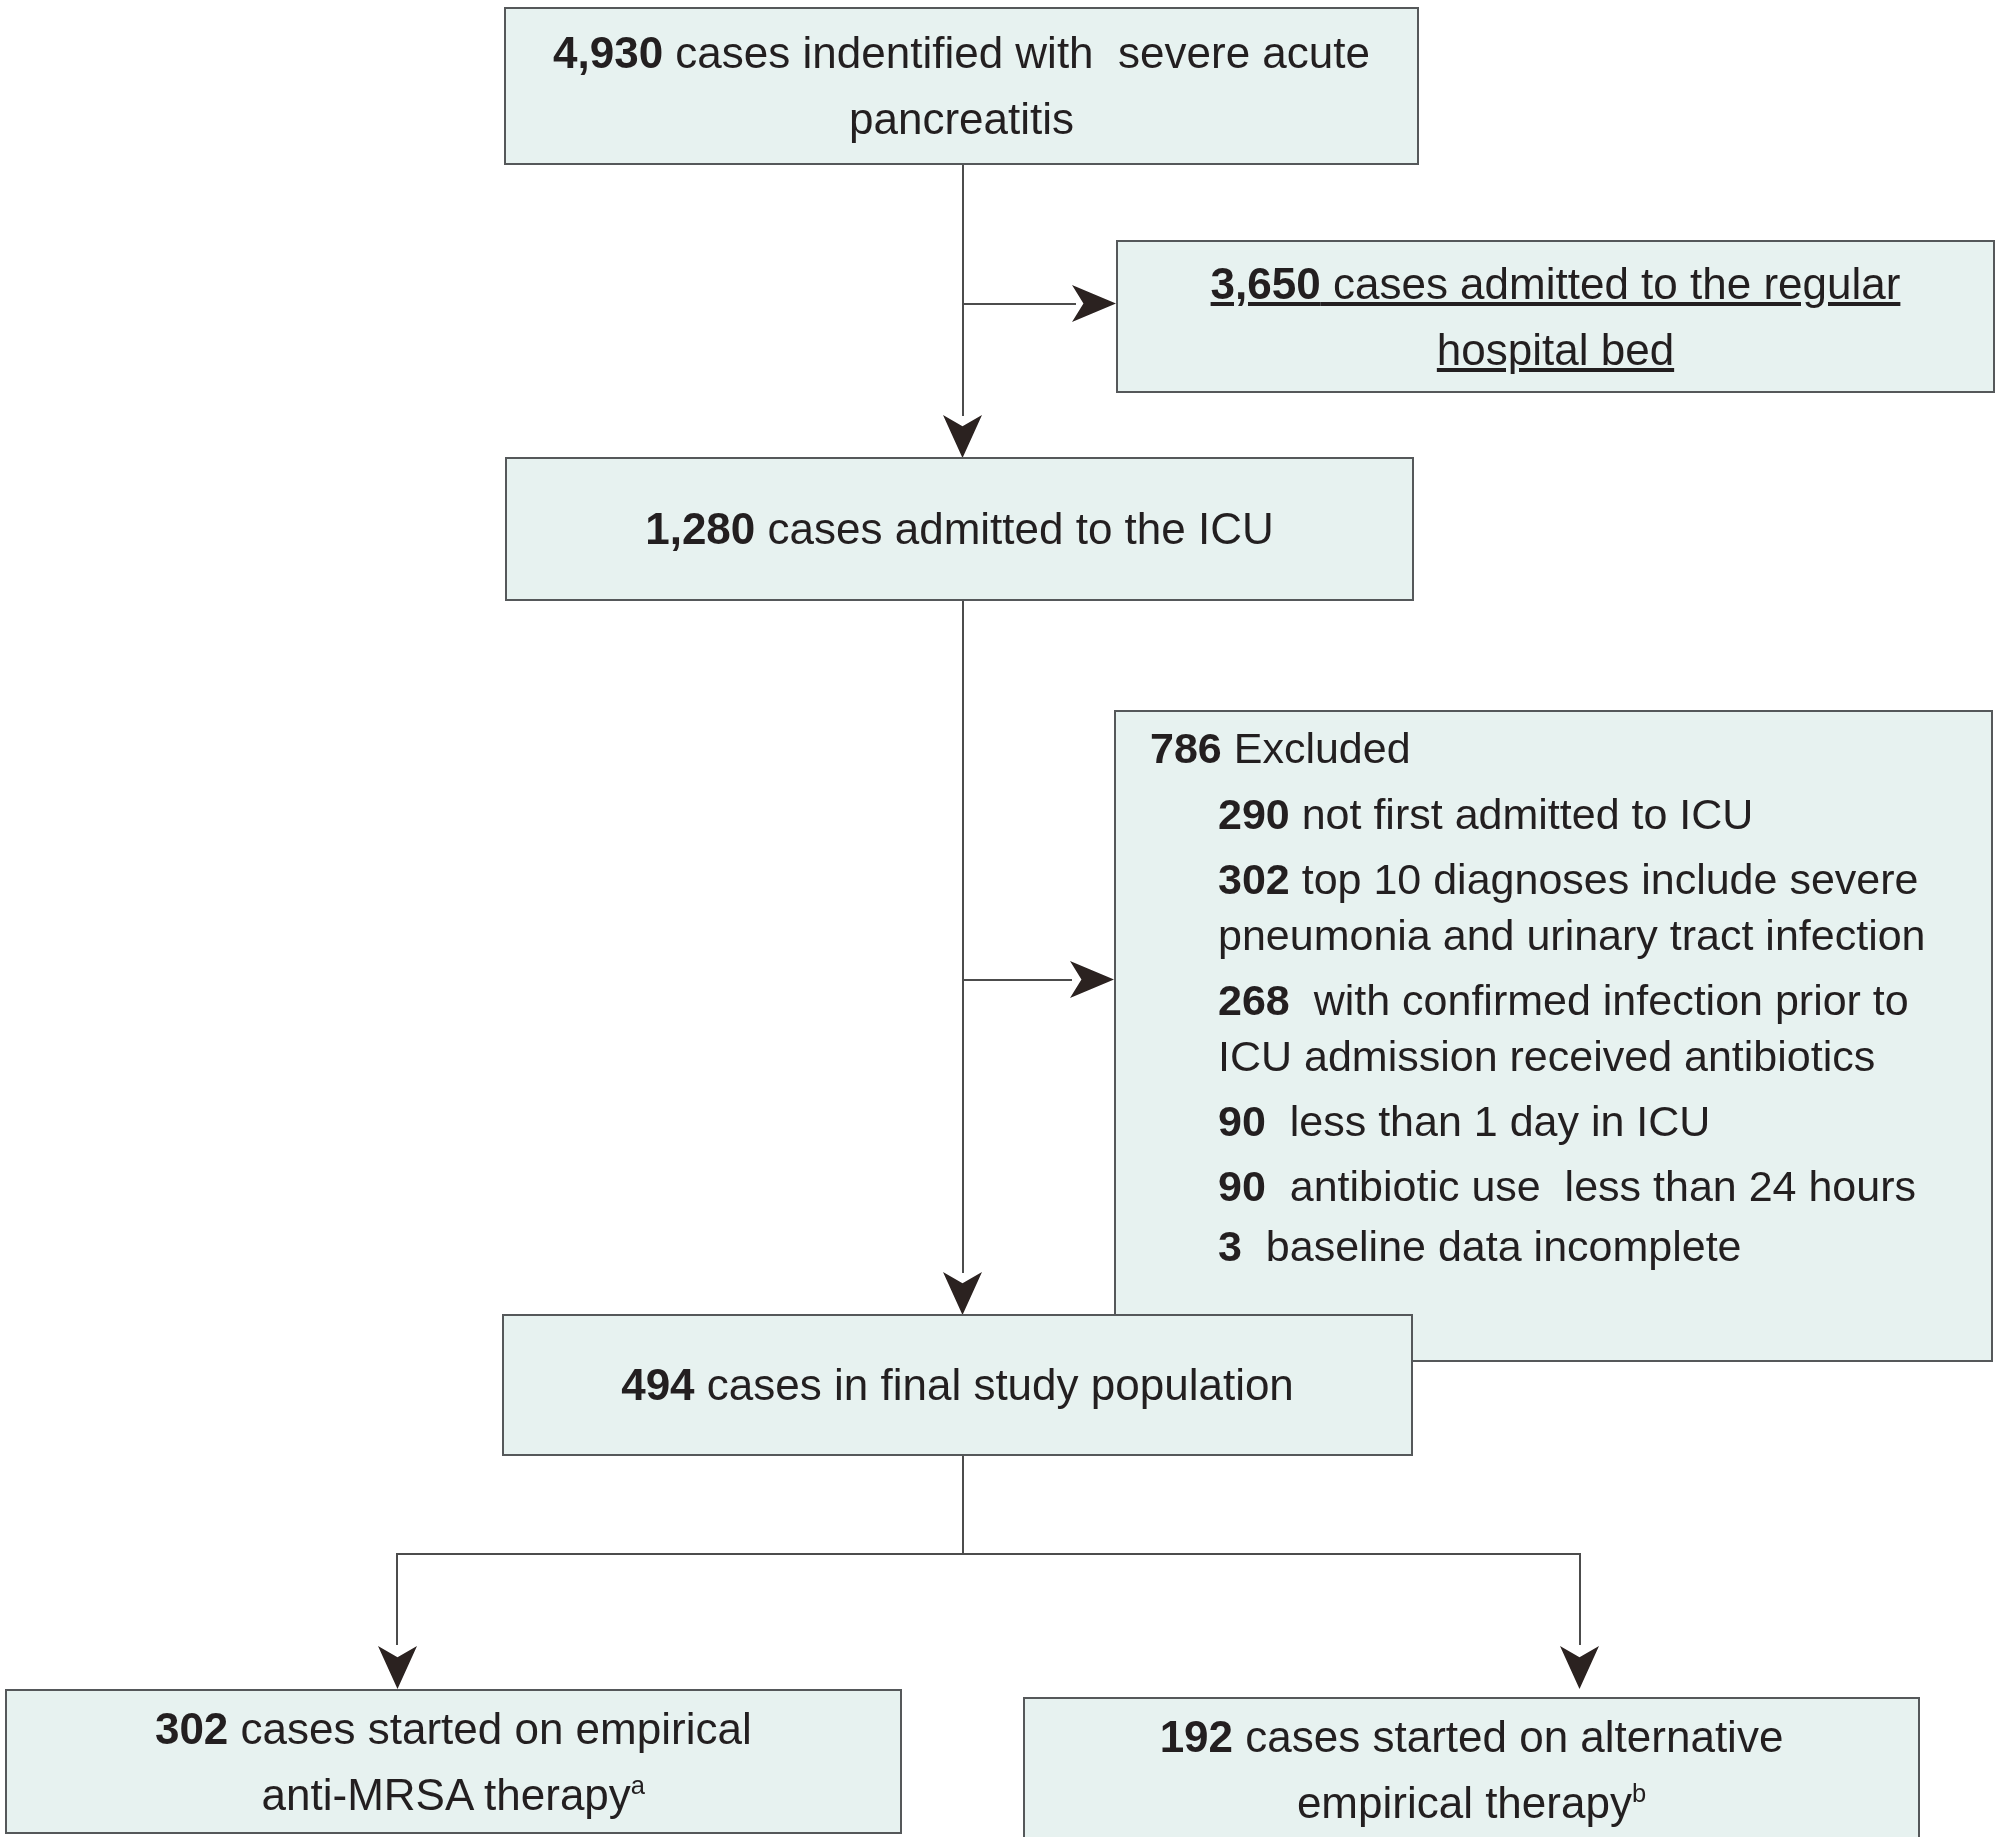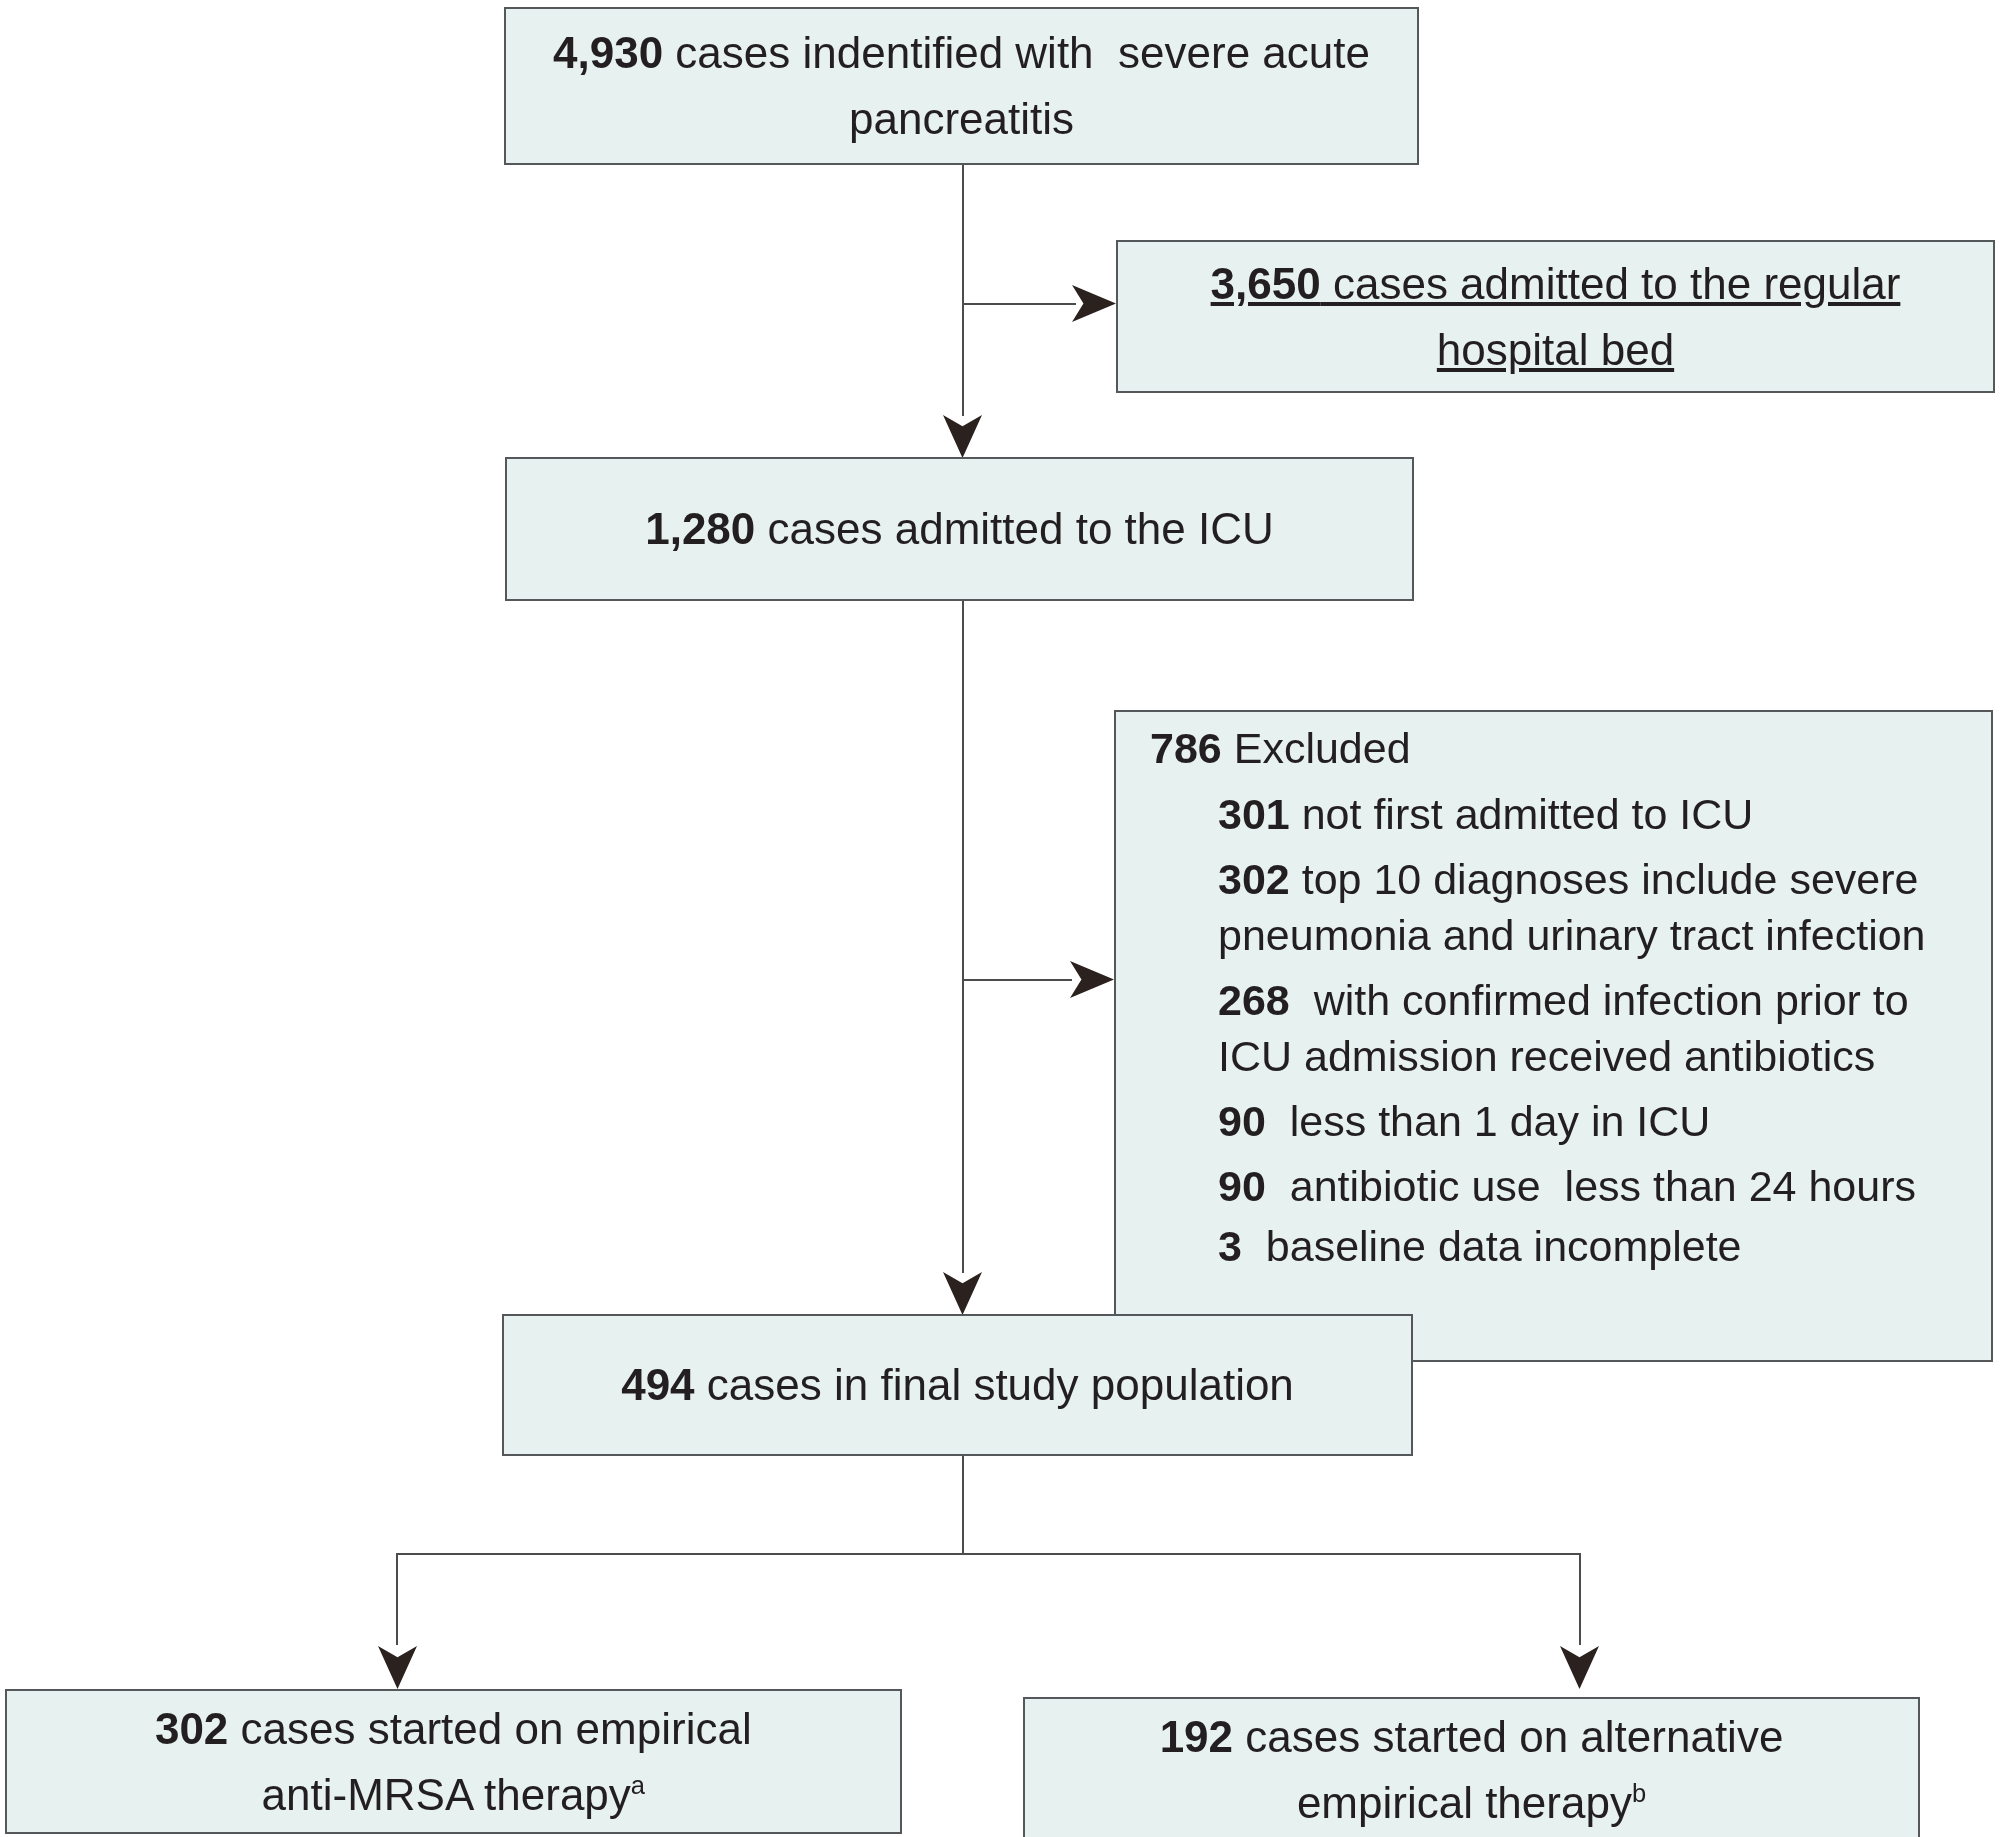--- a/index.html
+++ b/index.html
@@ -96,21 +96,21 @@
   </div>
 
   <div class="vline" style="left:962px; top:601px; height:672px;"></div>
   <div class="arrow-down" style="left:943px; top:1272px;"></div>
   <div class="hline" style="left:962px; top:979px; width:110px;"></div>
   <div class="arrow-right" style="left:1070px; top:961px;"></div>
 
   <div class="box excluded-box" style="left:1114px; top:710px; width:879px; height:652px;">
     <div class="exc-title"><b>786</b><span> Excluded</span></div>
     <div class="exc-entries">
-        <div class="exc-entry"><b>301</b><span> not first admitted to ICU</span></div>
+        <div class="exc-entry"><b>290</b><span> not first admitted to ICU</span></div>
         <div class="exc-entry"><b>302</b><span> top 10 diagnoses include severe</span><div>pneumonia and urinary tract infection</div></div>
         <div class="exc-entry"><b>268</b><span>  with confirmed infection prior to</span><div>ICU admission received antibiotics</div></div>
         <div class="exc-entry"><b>90</b><span>  less than 1 day in ICU</span></div>
         <div class="exc-entry"><b>90</b><span>  antibiotic use  less than 24 hours</span></div>
         <div class="exc-entry"><b>3</b><span>  baseline data incomplete</span></div>
       </div>
   </div>
 
   <div class="box centered" style="left:502px; top:1314px; width:911px; height:142px;">
     <div class="line"><b>494</b><span> cases in final study population</span></div>

